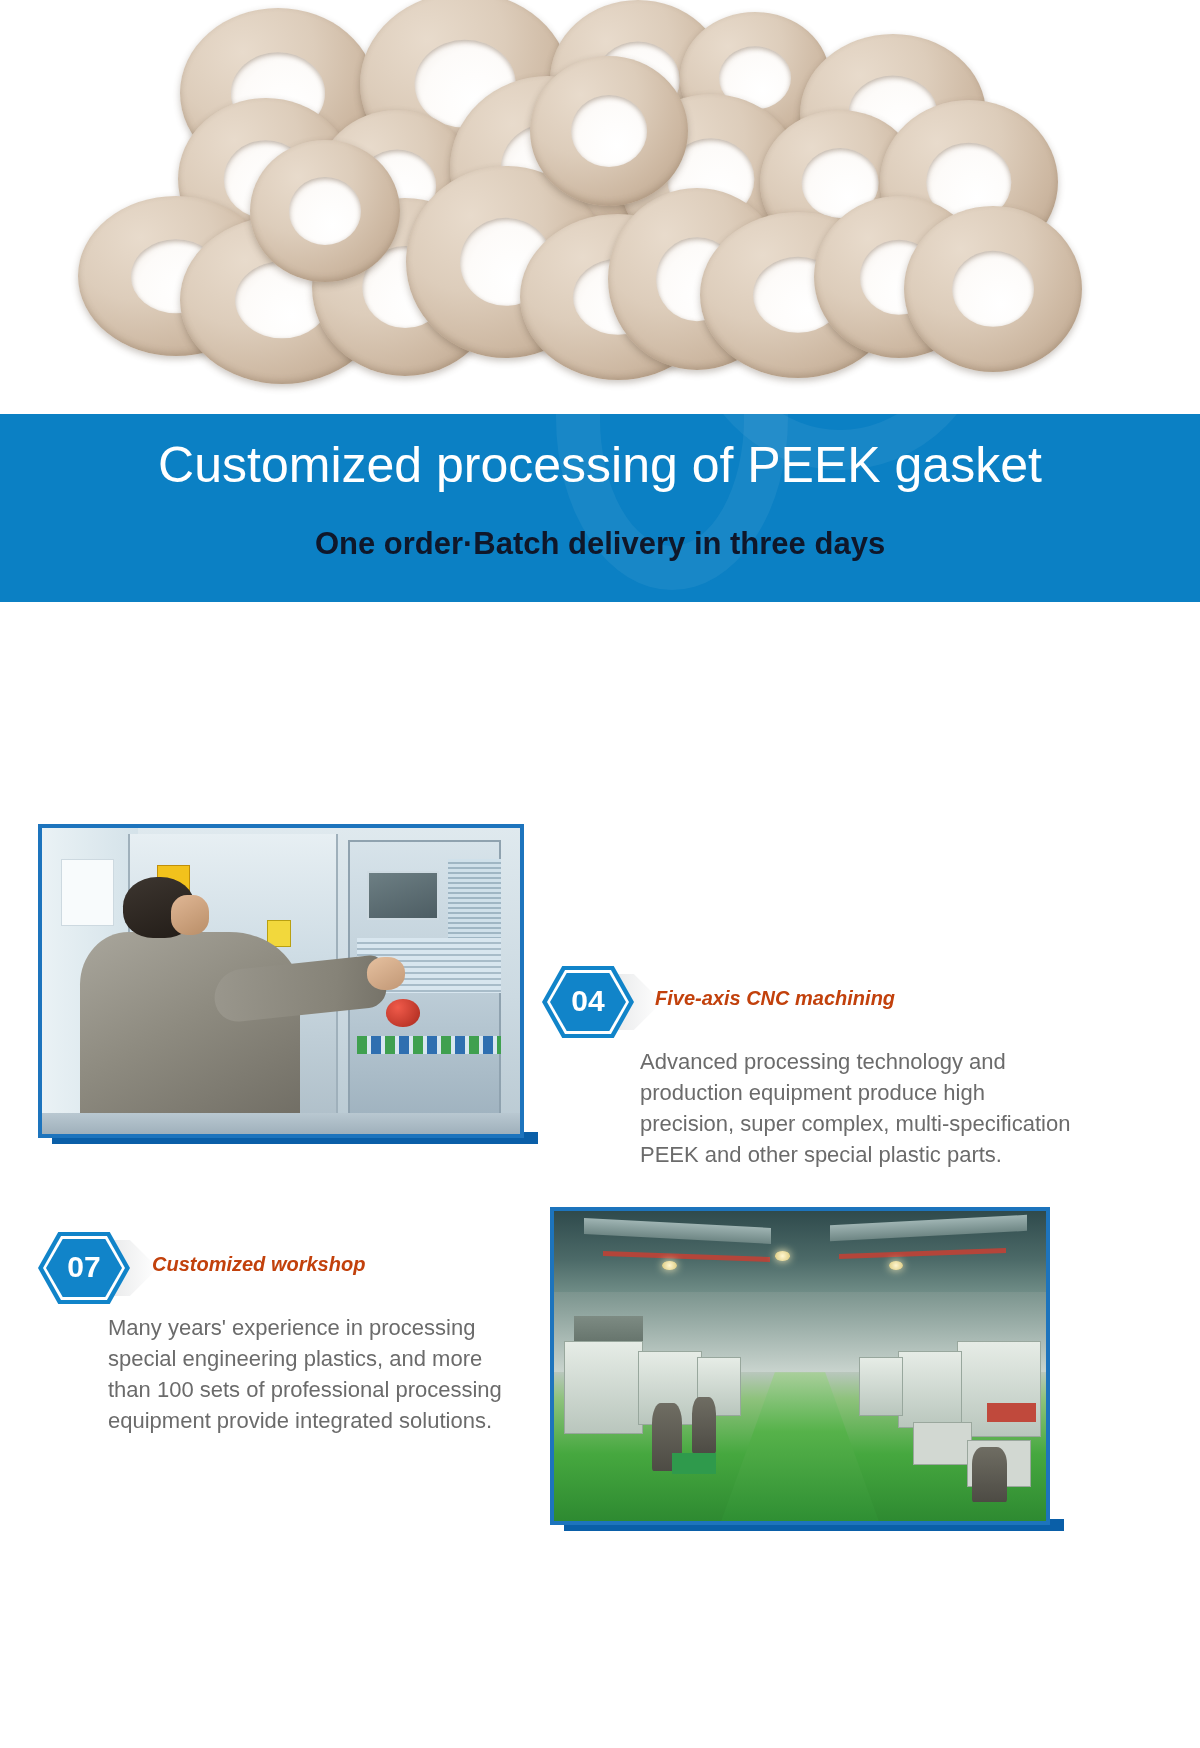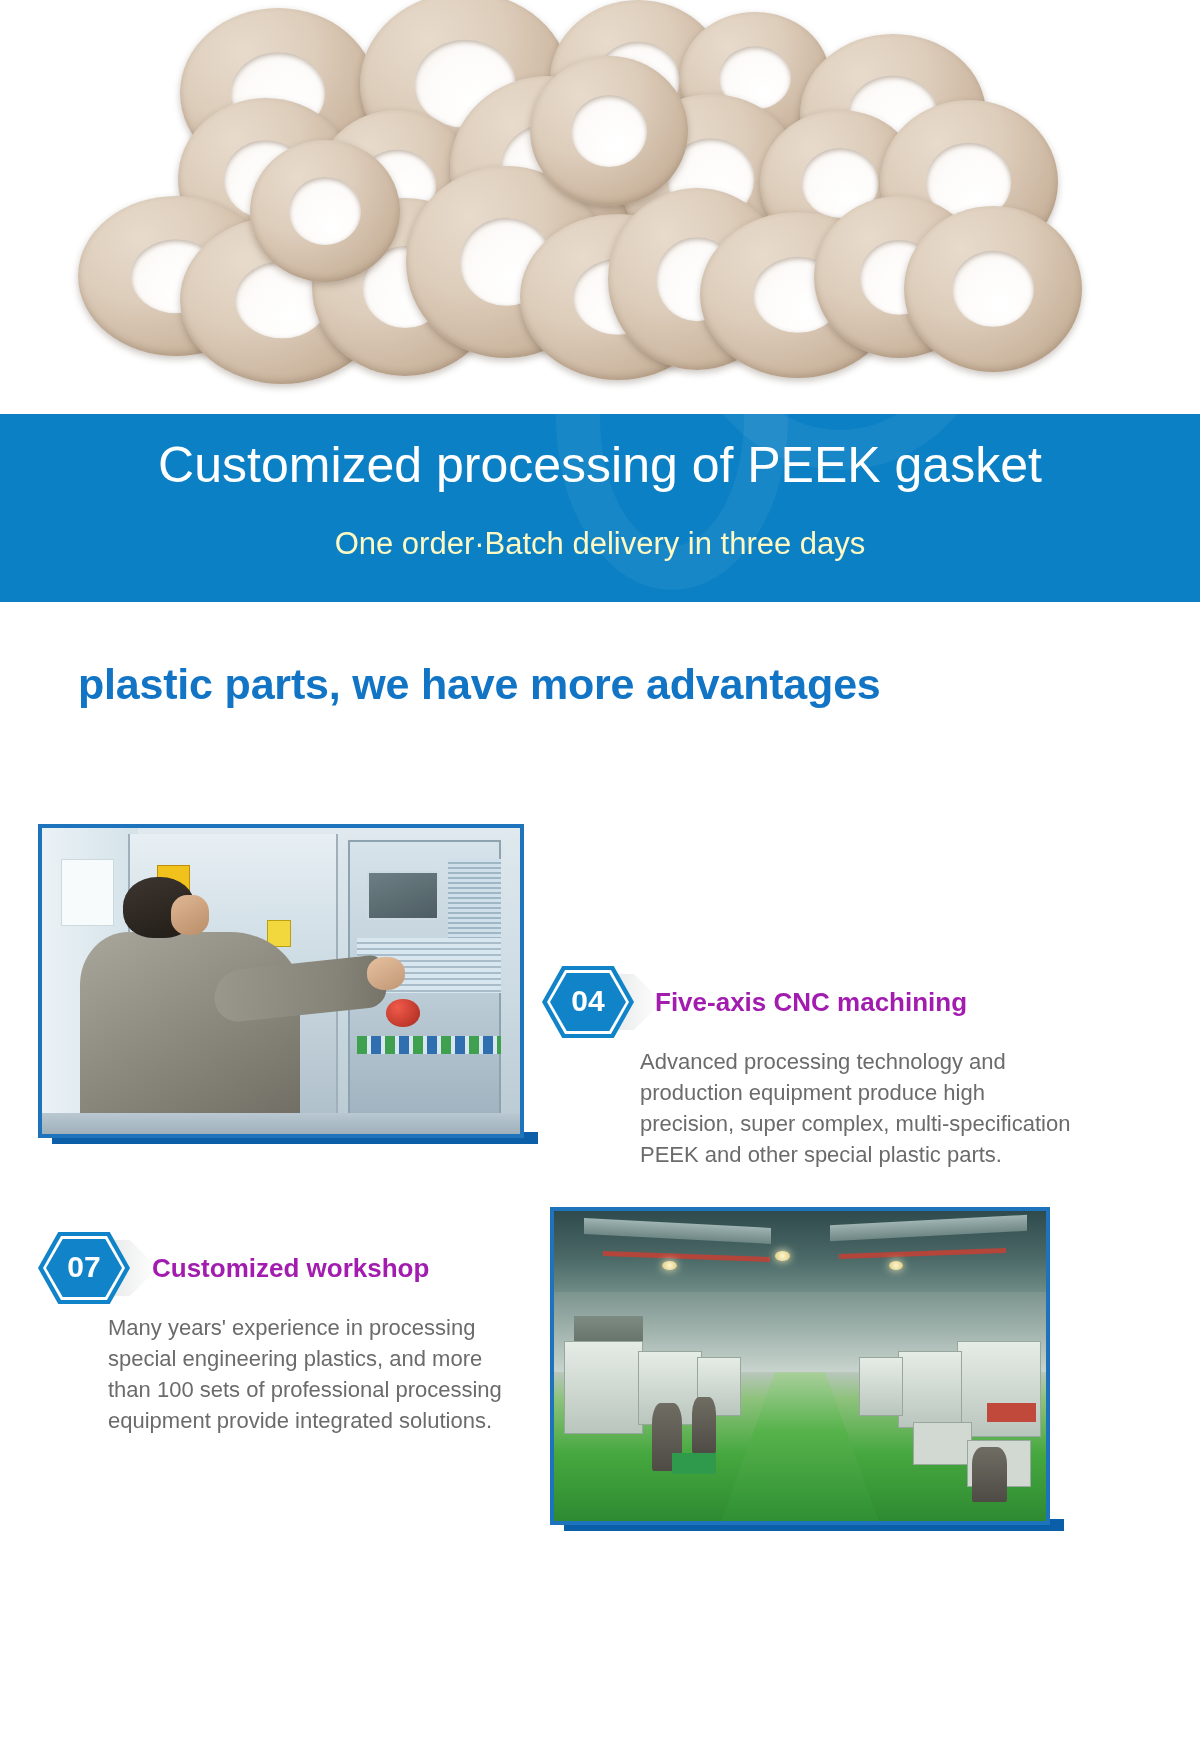--- a/index.html
+++ b/index.html
@@ -68,23 +68,23 @@
     font-size: 50px;
     font-weight: 400;
     letter-spacing: 0px;
     white-space: nowrap;
   }
   .banner-sub {
     position: absolute;
     left: 0; top: 112px;
     width: 1200px;
     text-align: center;
-    color: #fef9c3;
+    color: #0f172a;
     font-size: 31px;
-    font-weight: 400;
+    font-weight: 700;
     white-space: nowrap;
   }
 
   
   .section-heading {
     position: absolute;
     left: 78px; top: 657px;
     width: 1010px;
     color: #1174c4;
     font-size: 43px;
@@ -246,24 +246,25 @@
     letter-spacing: 0px;
     line-height: 1;
     position: relative; top: -1px;
   }
 
   #badge1 { left: 542px; top: 966px; }
   #badge2 { left: 38px; top: 1232px; }
 
   .feat-title {
     position: absolute;
-    color: #a21caf;
-    font-size: 26px;
+    color: #c2410c;
+    font-size: 20px;
     font-weight: bold;
     white-space: nowrap;
+    font-style: italic;
   }
   #title1 { left: 655px; top: 987px; }
   #title2 { left: 152px; top: 1253px; }
 
   .feat-body {
     position: absolute;
     color: #6b6b6b;
     font-size: 22px;
     line-height: 31px;
     font-weight: 400;
@@ -304,21 +305,20 @@
 </div>
 
 <div class="banner">
   <div class="banner-ghost g1"></div>
   <div class="banner-ghost g2"></div>
   <div class="banner-title">Customized processing of PEEK gasket</div>
   <div class="banner-sub">One order·Batch delivery in three days</div>
 </div>
 
 <div class="section-heading">
-  <div>plastic parts, we have more advantages</div>
 </div>
 
 <div class="frame-shadow" id="photo1-shadow"></div>
 <div class="photo-frame" id="photo1">
   <div class="cnc">
     <div class="wall-left"></div>
     <div class="cabinet"></div>
     <div class="paper"></div>
     <div class="sticker-a"></div>
     <div class="sticker-b"></div>

